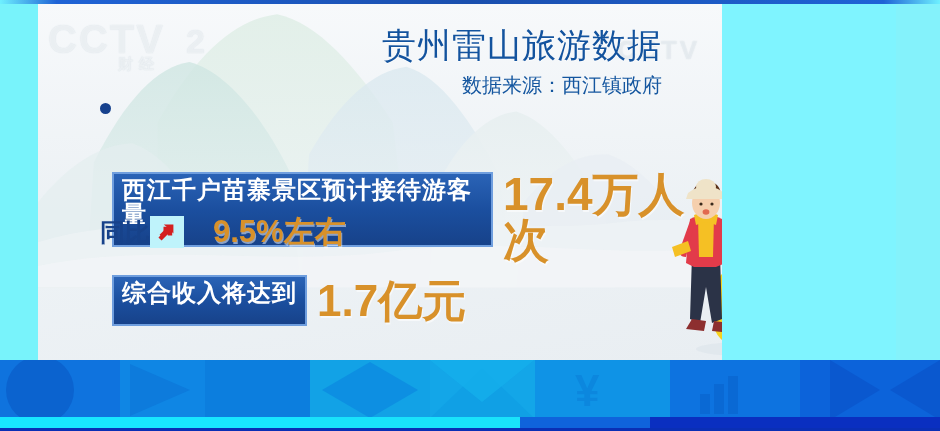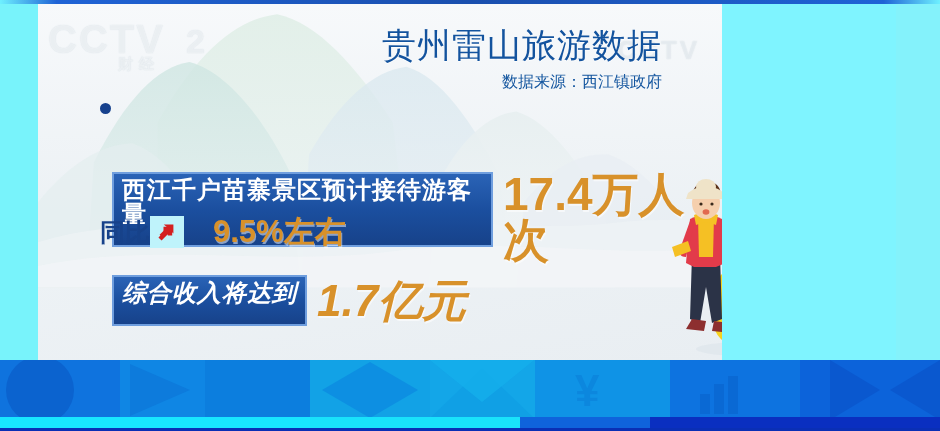--- a/index.html
+++ b/index.html
@@ -22,42 +22,42 @@
   .wm{position:absolute;font-weight:700;color:rgba(255,255,255,.62);
       text-shadow:0 0 1px rgba(120,150,170,.35);letter-spacing:2px;pointer-events:none;}
   .wm-cctv{left:10px;top:14px;font-size:40px;}
   .wm-sub{left:80px;top:52px;font-size:15px;letter-spacing:6px;}
   .wm-r{right:22px;top:32px;font-size:26px;color:rgba(255,255,255,.5);letter-spacing:3px;}
 
   
   .title{position:absolute;right:60px;top:24px;text-align:right;z-index:20;}
   .title h1{margin:0;font-size:34px;line-height:1.1;font-weight:400;color:#13539e;
      letter-spacing:1px;text-shadow:0 1px 0 rgba(255,255,255,.7);}
-  .title .src{margin-top:8px;font-size:16px;color:#14569f;font-weight:500;}
+  .title .src{margin-top:8px;font-size:20px;color:#14569f;font-weight:500;}
 
   
   .line1{position:absolute;left:62px;top:92px;font-size:24px;font-weight:700;color:#103f86;z-index:20;}
   .dot{display:inline-block;width:11px;height:11px;border-radius:50%;background:#16418d;
        vertical-align:middle;margin-right:6px;position:relative;top:-2px;}
 
   .badge{display:inline-block;color:#fff;font-weight:700;letter-spacing:1px;
      background:linear-gradient(180deg,#2a63b6 0%,#1b4f9f 50%,#17428a 100%);
      border:2px solid #6f9ede;padding:4px 8px 19px;line-height:1;margin-left:12px;}
 
   .row2{position:absolute;left:62px;top:152px;display:flex;align-items:center;gap:10px;z-index:20;}
   .row2 .badge{font-size:24px;}
   .bignum{font-weight:700;color:#d8912a;font-size:46px;line-height:1;letter-spacing:0px;
      text-shadow:1px 2px 0 rgba(255,255,255,.55);margin-top:16px;}
 
   .row3{position:absolute;left:62px;top:208px;display:flex;align-items:center;z-index:20;}
   .row3 .lbl{font-size:25px;font-weight:700;color:#17428a;}
   .arrowbox{width:34px;height:32px;background:#bff3fb;display:flex;align-items:center;justify-content:center;}
   .row3 .val{font-size:31px;font-weight:700;color:#d8912a;text-shadow:1px 2px 0 rgba(255,255,255,.5);margin-left:29px;}
 
-  .row4{position:absolute;left:62px;top:272px;display:flex;align-items:center;gap:10px;z-index:20;font-style:italic;}
+  .row4{position:absolute;left:62px;top:272px;display:flex;align-items:center;gap:10px;z-index:20;}
   .row4 .badge{font-size:24px;}
   .row4 .val{font-size:44px;font-weight:700;color:#d8912a;line-height:1;
      text-shadow:1px 2px 0 rgba(255,255,255,.55);}
 
   
   .people{position:absolute;left:630px;top:120px;width:240px;height:235px;z-index:18;}
 
   
   .bottombar{position:absolute;left:0;top:360px;width:940px;height:71px;overflow:hidden;z-index:35;}
 </style>

